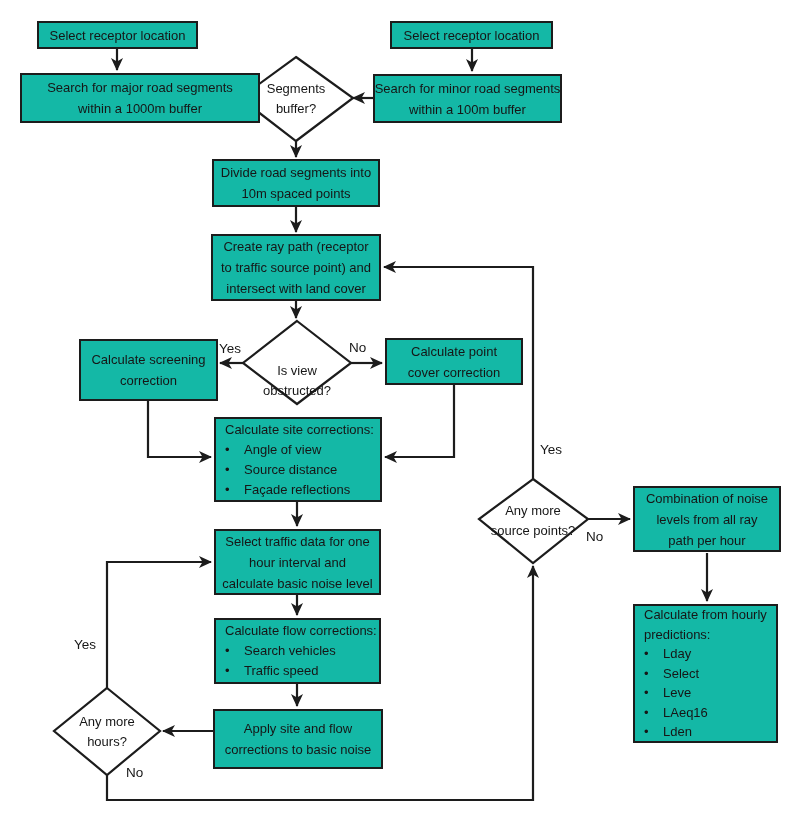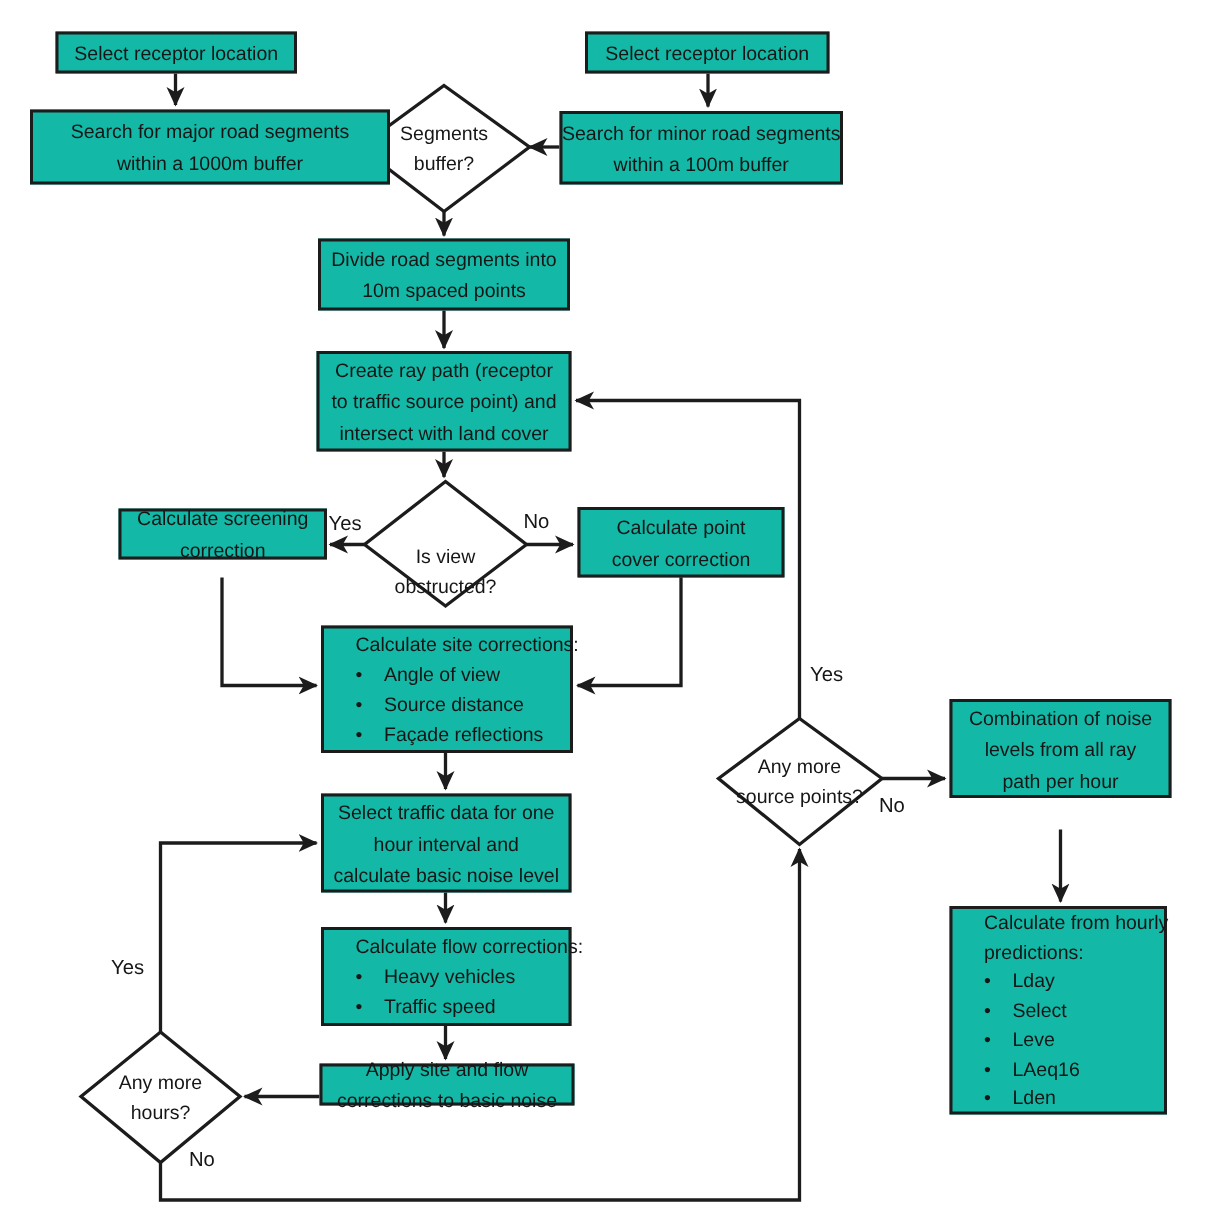--- a/index.html
+++ b/index.html
@@ -2,21 +2,21 @@
 <html><head>
 <meta charset="utf-8">
 <style>
   html,body{margin:0;padding:0;background:#ffffff;}
   .canvas{position:relative;width:803px;height:820px;background:#ffffff;
           font-family:"Liberation Sans",sans-serif;color:#161616;overflow:hidden;}
   svg.wires{position:absolute;left:0;top:0;z-index:1;}
   .box{position:absolute;background:#14b8a6;border:2px solid #1c1c1c;box-sizing:border-box;
        display:flex;flex-direction:column;justify-content:center;align-items:center;
        font-size:13px;line-height:21px;z-index:2;}
-  .box.bul{align-items:flex-start;padding:1px 3px 1px 21px;}
+  .box.bul{align-items:flex-start;padding:1px 3px 1px 9px;}
   .tline{white-space:nowrap;}
   .brow{display:flex;align-items:baseline;}
   .dot{width:19px;flex:0 0 19px;text-align:left;}
   .site-box{line-height:20px;}
   .flow-box{line-height:20px;}
   .hourly-box{line-height:19.5px;}
   .dlabel{position:absolute;text-align:center;font-size:13px;line-height:20px;z-index:3;}
   .elabel{position:absolute;font-size:13.5px;line-height:16px;z-index:3;}
 </style>
 </head>
@@ -82,21 +82,21 @@
     <div class="tline">Divide road segments into</div>
     <div class="tline">10m spaced points</div>
   </div>
 
   <div class="box" style="left:211px;top:234px;width:170px;height:67px">
     <div class="tline">Create ray path (receptor</div>
     <div class="tline">to traffic source point) and</div>
     <div class="tline">intersect with land cover</div>
   </div>
 
-  <div class="box" style="left:79px;top:339px;width:139px;height:34px">
+  <div class="box" style="left:79px;top:339px;width:139px;height:62px">
     <div class="tline">Calculate screening</div>
     <div class="tline">correction</div>
   </div>
 
   <div class="box" style="left:385px;top:338px;width:138px;height:47px">
     <div class="tline">Calculate point</div>
     <div class="tline">cover correction</div>
   </div>
 
   <div class="box bul site-box" style="left:214px;top:417px;width:168px;height:85px">
@@ -118,34 +118,34 @@
   <div class="box" style="left:214px;top:529px;width:167px;height:66px">
     <div class="tline">Select traffic data for one</div>
     <div class="tline">hour interval and</div>
     <div class="tline">calculate basic noise level</div>
   </div>
 
   <div class="box bul flow-box" style="left:214px;top:618px;width:167px;height:66px">
     <div class="tline">Calculate flow corrections:</div>
     <div class="brow">
       <span class="dot">•</span>
-      <span class="tline">Heavy vehicles</span>
+      <span class="tline">Search vehicles</span>
     </div>
     <div class="brow">
       <span class="dot">•</span>
       <span class="tline">Traffic speed</span>
     </div>
   </div>
 
-  <div class="box" style="left:213px;top:709px;width:170px;height:28px">
+  <div class="box" style="left:213px;top:709px;width:170px;height:60px">
     <div class="tline">Apply site and flow</div>
     <div class="tline">corrections to basic noise</div>
   </div>
 
-  <div class="box" style="left:633px;top:466px;width:148px;height:66px">
+  <div class="box" style="left:633px;top:486px;width:148px;height:66px">
     <div class="tline">Combination of noise</div>
     <div class="tline">levels  from all ray</div>
     <div class="tline">path per hour</div>
   </div>
 
   <div class="box bul hourly-box" style="left:633px;top:604px;width:145px;height:139px">
     <div class="tline">Calculate from hourly</div>
     <div class="tline">predictions:</div>
     <div class="brow">
       <span class="dot">•</span>

